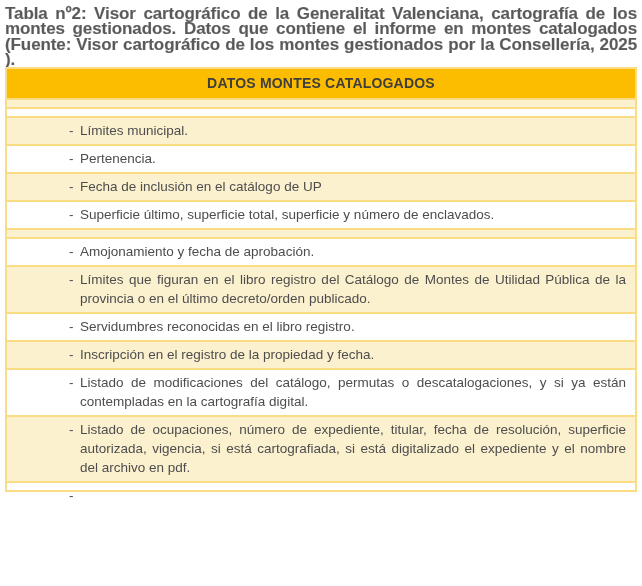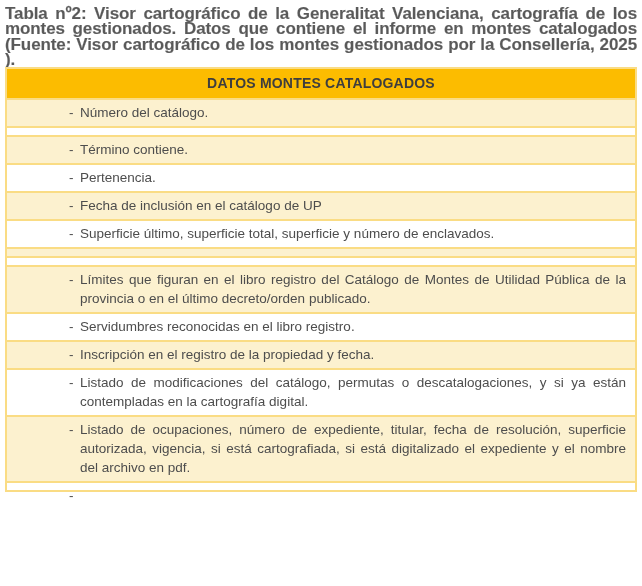--- a/index.html
+++ b/index.html
@@ -65,28 +65,28 @@
   }
 </style>
 </head>
 <body>
 
 <div class="caption">Tabla nº2: Visor cartográfico de la Generalitat Valenciana, cartografía de los montes gestionados. Datos que contiene el informe en montes catalogados  (Fuente: Visor cartográfico de los montes gestionados por la Consellería, 2025 ).</div>
 
 <div class="table-wrap">
   <div class="table-header">DATOS MONTES CATALOGADOS</div>
   <div>
-      <div class="row"><span class="dash">-</span><span>Número del catálogo.</span></div>
       <div class="row"><span class="dash">-</span></div>
-      <div class="row"><span class="dash">-</span><span>Término contiene.</span></div>
+      <div class="row"><span class="dash">-</span></div>
+      <div class="row"><span class="dash">-</span><span>Límites municipal.</span></div>
       <div class="row"><span class="dash">-</span><span>Pertenencia.</span></div>
       <div class="row"><span class="dash">-</span><span>Fecha de inclusión en el catálogo de UP</span></div>
       <div class="row"><span class="dash">-</span><span>Superficie último, superficie total, superficie y número de enclavados.</span></div>
       <div class="row"><span class="dash">-</span></div>
-      <div class="row"><span class="dash">-</span></div>
+      <div class="row"><span class="dash">-</span><span>Amojonamiento y fecha de aprobación.</span></div>
       <div class="row"><span class="dash">-</span><span>Límites que figuran en el libro registro del Catálogo de Montes de Utilidad Pública de la provincia o en el último decreto/orden publicado.</span></div>
       <div class="row"><span class="dash">-</span><span>Servidumbres reconocidas en el libro registro.</span></div>
       <div class="row"><span class="dash">-</span><span>Inscripción en el registro de la propiedad y fecha.</span></div>
       <div class="row"><span class="dash">-</span><span>Listado de modificaciones del catálogo, permutas o descatalogaciones, y si ya están contempladas en la cartografía digital.</span></div>
       <div class="row"><span class="dash">-</span><span>Listado de ocupaciones, número de expediente, titular, fecha de resolución, superficie autorizada, vigencia, si está cartografiada, si está digitalizado el expediente y el nombre del archivo en pdf.</span></div>
       <div class="row"><span class="dash">-</span></div>
     </div>
 
 </div>
 

